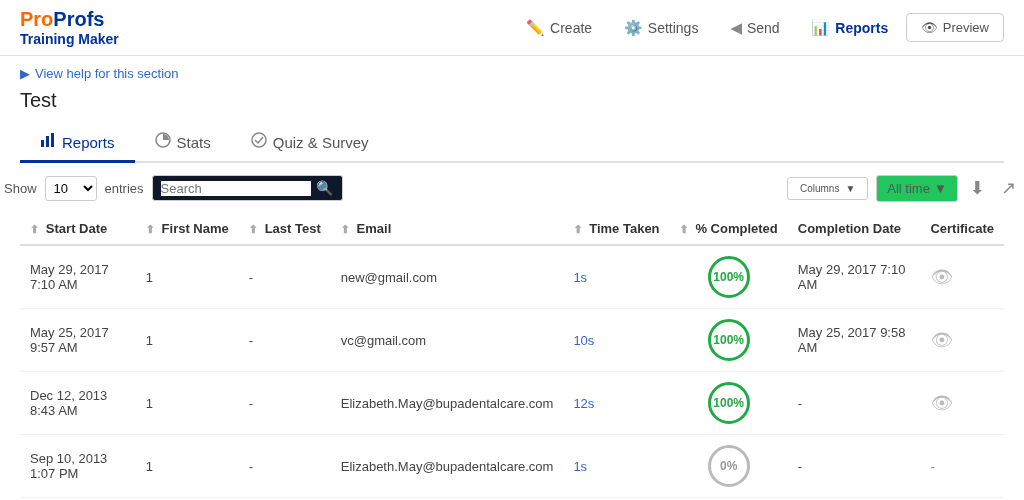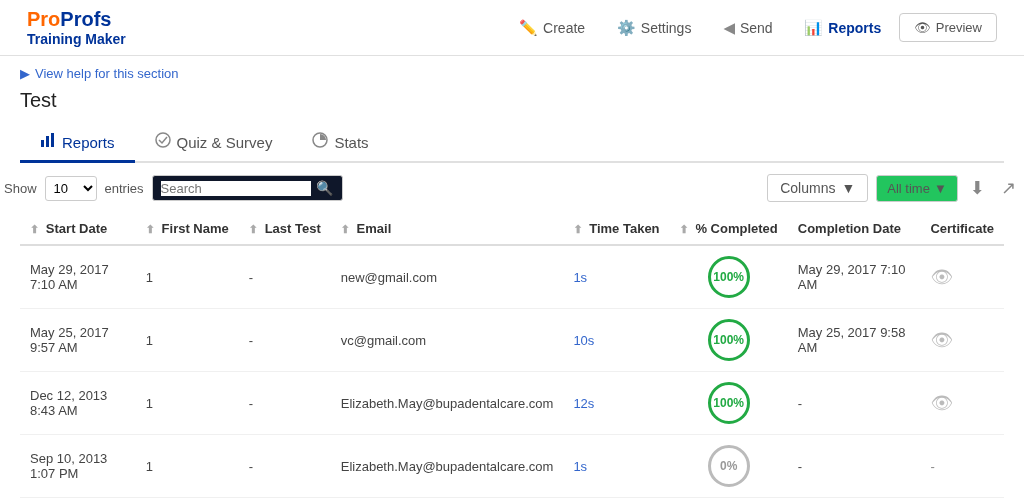--- a/index.html
+++ b/index.html
@@ -2,21 +2,21 @@
 <html><head>
   <meta charset="utf-8">
   <style>
     * { box-sizing: border-box; margin: 0; padding: 0; }
     body { font-family: Arial, sans-serif; font-size: 13px; color: #333; background: #fff; width: 1024px; height: 500px; overflow: hidden; }
 
     
     .header {
       display: flex;
       align-items: center;
-      padding: 8px 27px;
+      padding: 8px 20px;
       border-bottom: 1px solid #e0e0e0;
       height: 56px;
     }
     .logo-area {
       display: flex;
       flex-direction: column;
       margin-right: auto;
     }
     .logo-proprofs {
       font-size: 20px;
@@ -140,21 +140,21 @@
     .search-icon { color: #888; font-size: 14px; }
     .spacer { flex: 1; }
     .columns-btn {
       display: flex;
       align-items: center;
       gap: 6px;
       border: 1px solid #ccc;
       border-radius: 3px;
       padding: 5px 12px;
       cursor: pointer;
-      font-size: 14px;
+      font-size: 10px;
       color: #555;
       background: #fff;
     }
     .alltime-btn {
       display: flex;
       align-items: center;
       gap: 4px;
       border: 1px solid #ccc;
       border-radius: 3px;
       padding: 5px 10px;
@@ -284,33 +284,33 @@
           <rect x="6" y="4" width="3" height="11" fill="#003399"></rect>
           <rect x="11" y="1" width="3" height="14" fill="#003399"></rect>
         </svg>
     </span>
     <span>Reports</span>
   </div>
   <div class="tab">
     <span class="tab-icon">
       <svg width="16" height="16" viewBox="0 0 16 16">
           <circle cx="8" cy="8" r="7" fill="none" stroke="#888" stroke-width="1.5"></circle>
+          <path d="M8 8 L8 2 A6 6 0 0 1 14 8 Z" fill="#888"></path>
+        </svg>
+    </span>
+    <span>Stats</span>
+  </div>
+  <div class="tab">
+    <span class="tab-icon">
+      <svg width="16" height="16" viewBox="0 0 16 16">
+          <circle cx="8" cy="8" r="7" fill="none" stroke="#888" stroke-width="1.5"></circle>
           <polyline points="4,8 7,11 12,5" fill="none" stroke="#888" stroke-width="1.5"></polyline>
         </svg>
     </span>
     <span>Quiz &amp; Survey</span>
-  </div>
-  <div class="tab">
-    <span class="tab-icon">
-      <svg width="16" height="16" viewBox="0 0 16 16">
-          <circle cx="8" cy="8" r="7" fill="none" stroke="#888" stroke-width="1.5"></circle>
-          <path d="M8 8 L8 2 A6 6 0 0 1 14 8 Z" fill="#888"></path>
-        </svg>
-    </span>
-    <span>Stats</span>
   </div>
 </div>
 
 <div class="toolbar">
   <span class="show-label">Show</span>
   <select class="entries-select">
     <option>10</option>
     <option>25</option>
     <option>50</option>
     <option>100</option>

